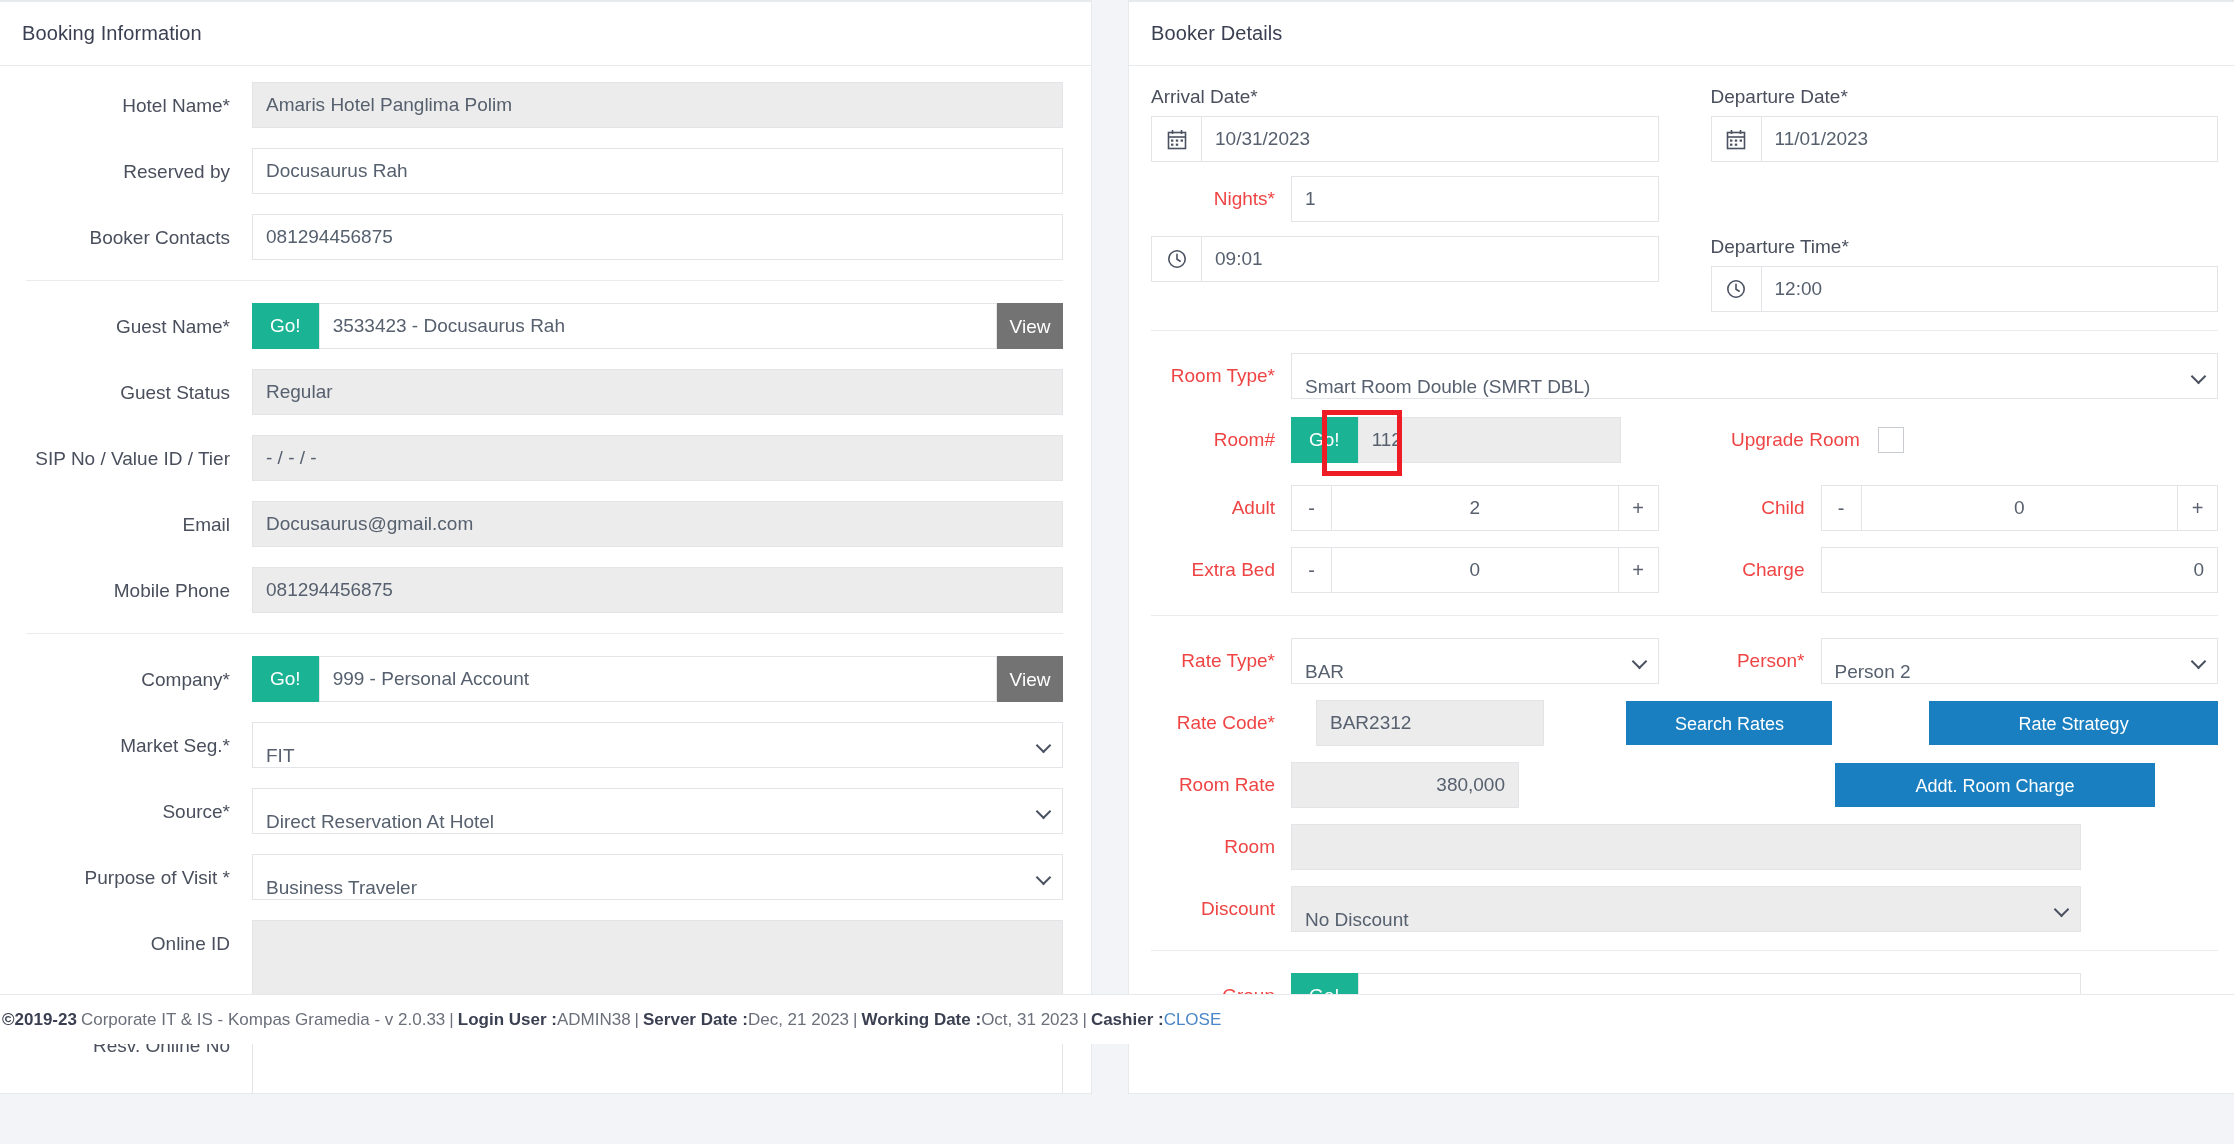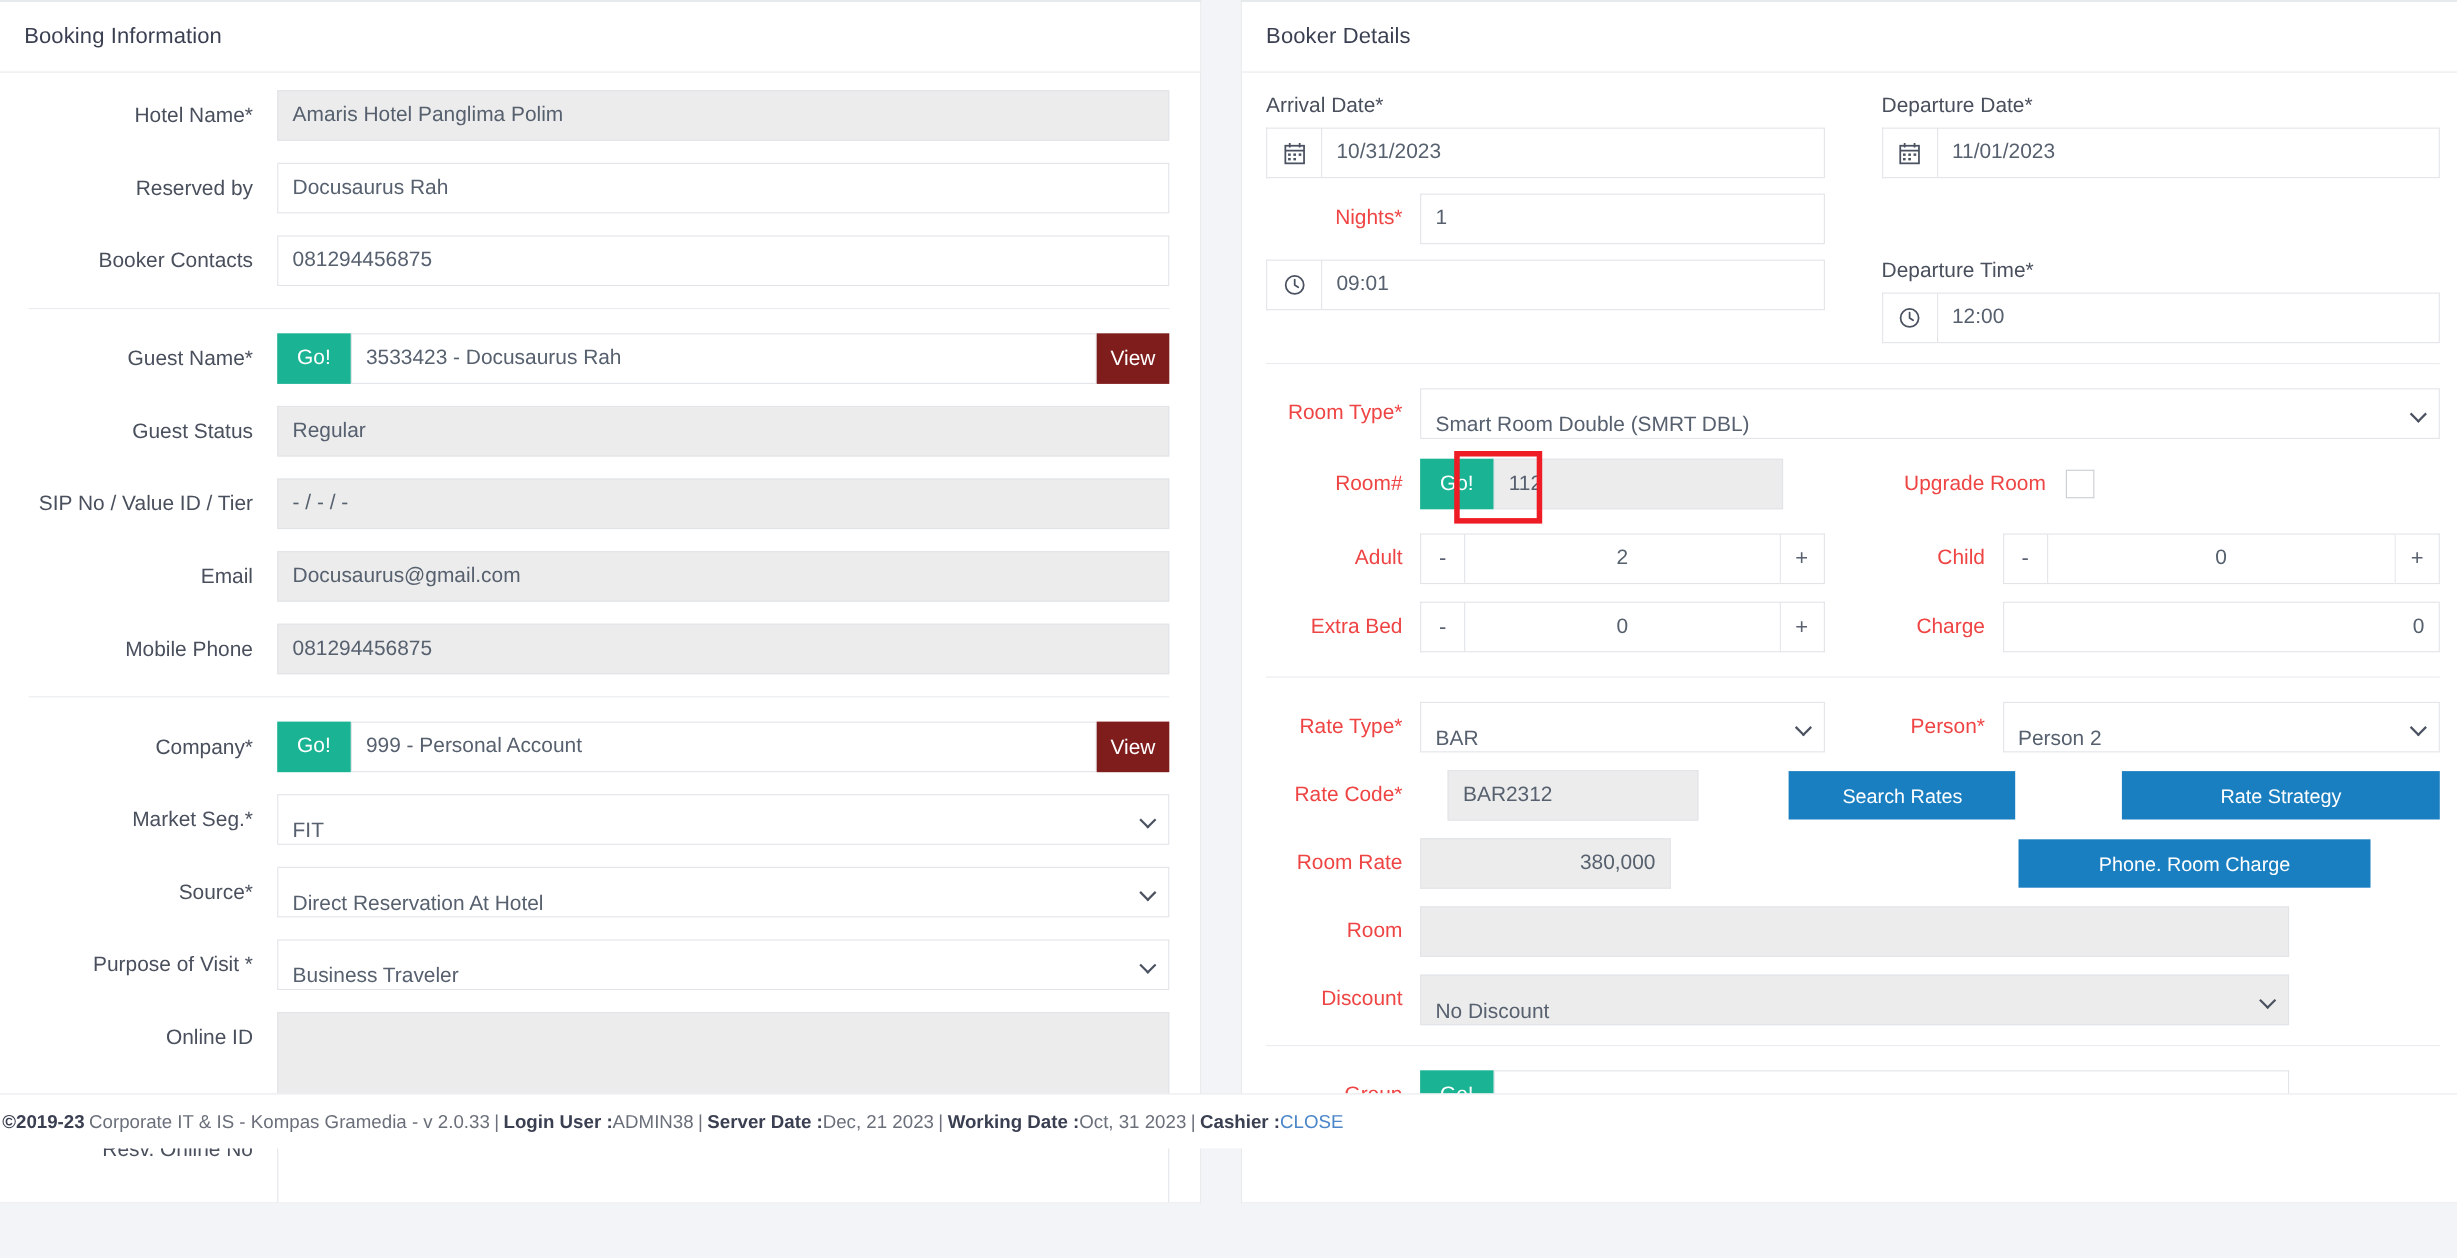--- a/index.html
+++ b/index.html
@@ -115,21 +115,21 @@
     font-size: 19px;
     font-family: "Liberation Sans", sans-serif;
     padding: 0 18px;
     height: 46px;
     line-height: 46px;
     cursor: pointer;
     flex: 0 0 auto;
     white-space: nowrap;
   }
   .btn-view {
-    background: #7f1d1d;
+    background: #737373;
     color: #ffffff;
     border: none;
     font-size: 19px;
     font-family: "Liberation Sans", sans-serif;
     width: 66px;
     height: 46px;
     line-height: 46px;
     text-align: center;
     cursor: pointer;
     flex: 0 0 auto;
@@ -576,21 +576,21 @@
         <div style="width:52px;"></div>
         <button class="btn-blue" style="width:320px;">Rate Strategy</button>
       </div>
 
       <div class="row-r" style="margin-bottom:16px;">
         <div class="lbl-r" style="width:140px;">Room Rate</div>
         <div class="field readonly right-num" style="width:228px; flex:0 0 228px;">380,000</div>
         <div style="width:36px;"></div>
         <div style="width:228px;"></div>
         <div style="width:52px;"></div>
-        <button class="btn-blue" style="width:320px;">Phone. Room Charge</button>
+        <button class="btn-blue" style="width:320px;">Addt. Room Charge</button>
       </div>
 
       <div class="row-r" style="margin-bottom:16px;">
         <div class="lbl-r" style="width:140px;">Room</div>
         <div class="field readonly" style="flex:0 0 790px;"></div>
       </div>
 
       <div class="row-r" style="margin-bottom:18px;">
         <div class="lbl-r" style="width:140px;">Discount</div>
         <div style="flex:0 0 790px;">

